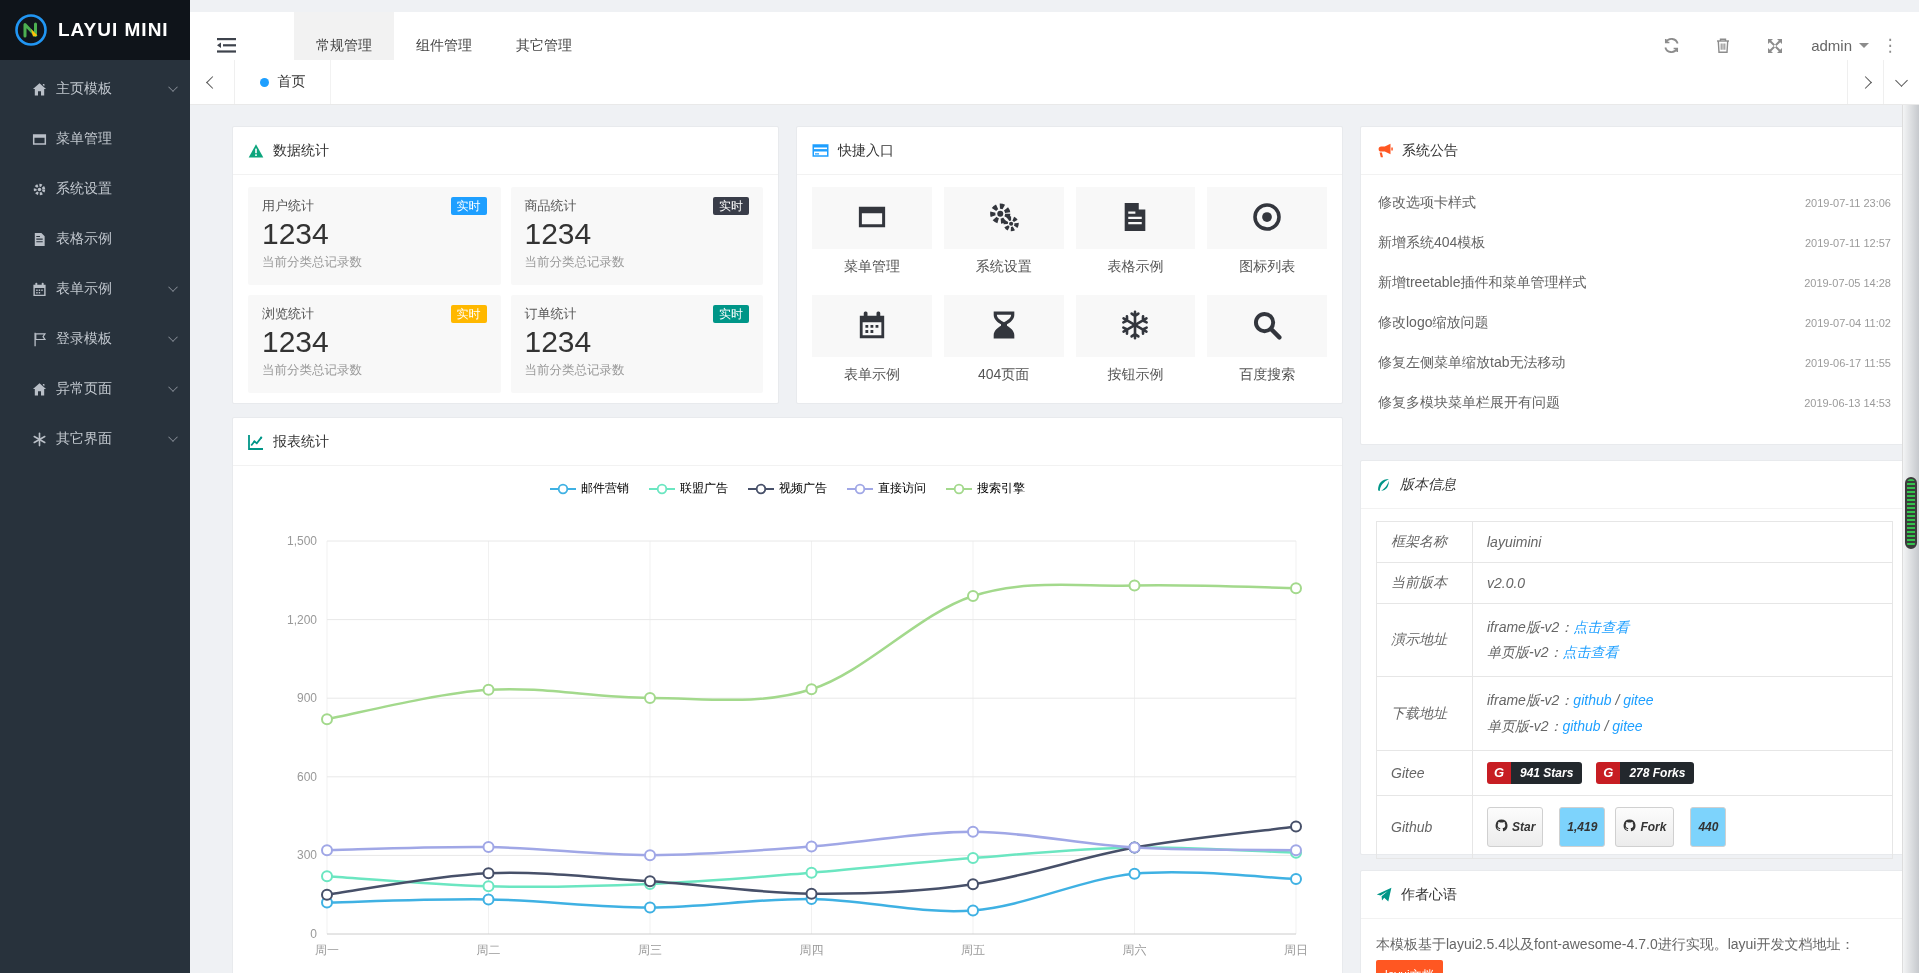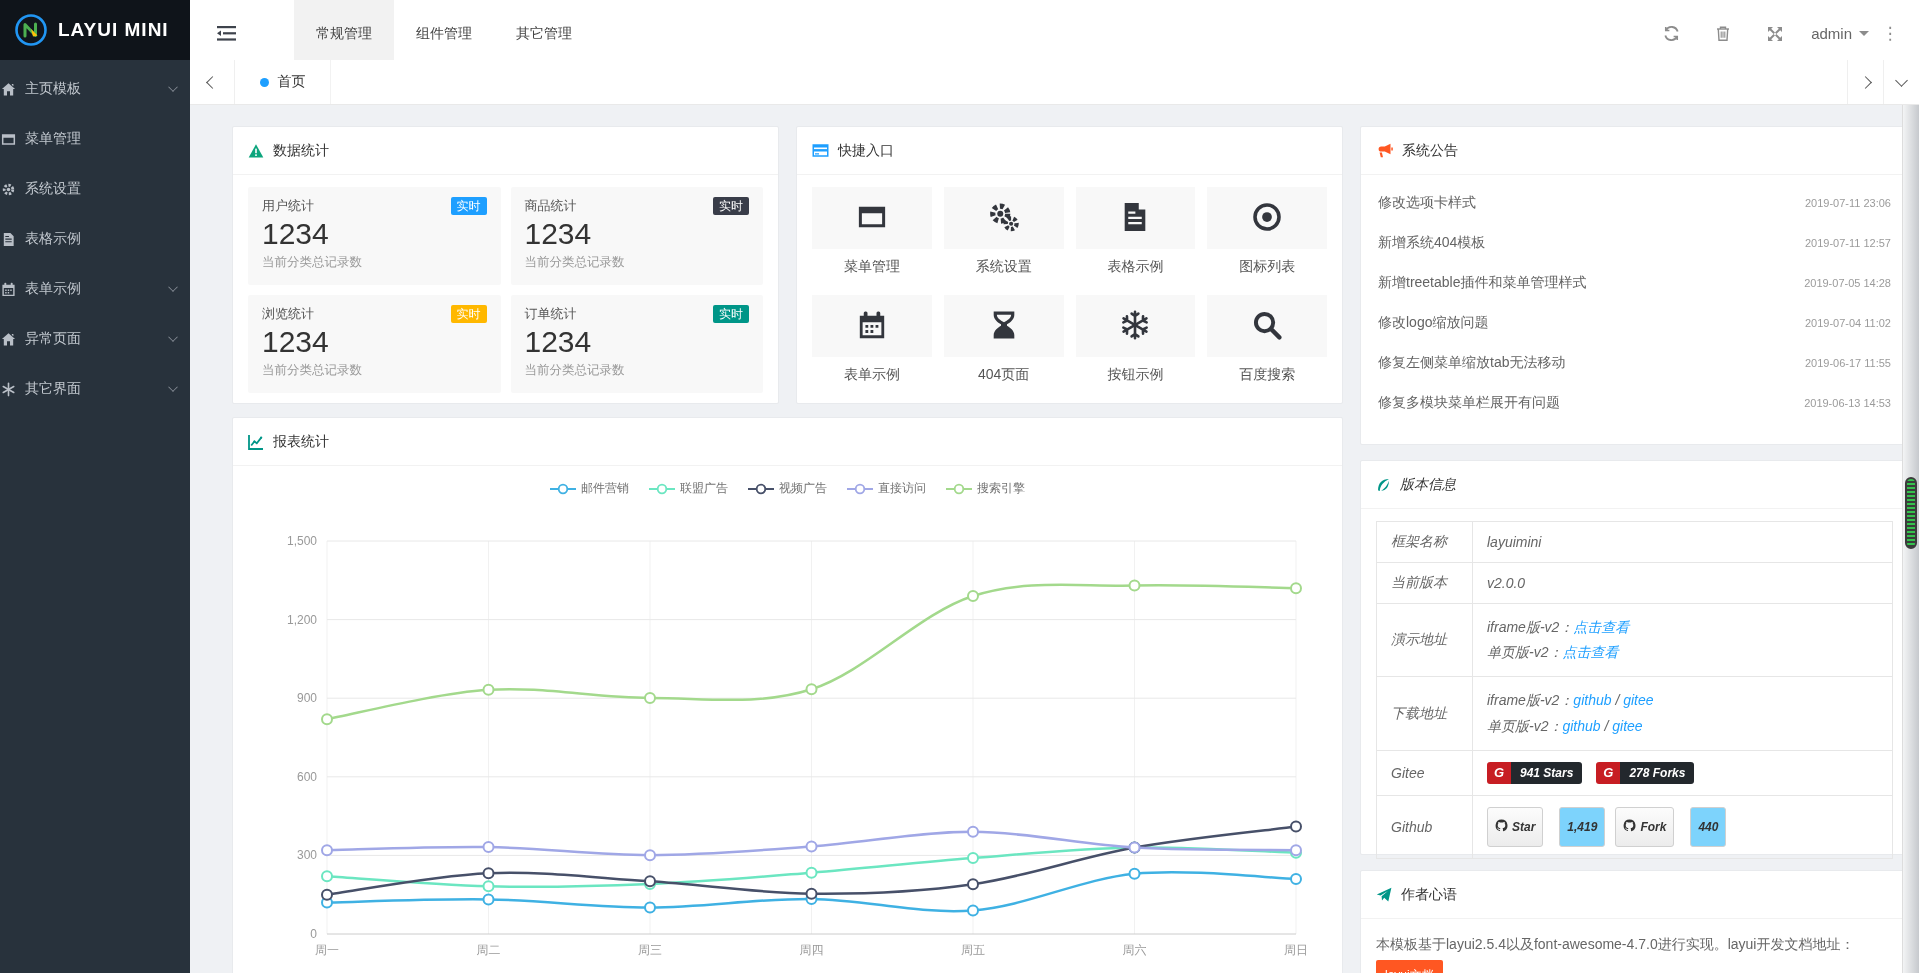--- a/index.html
+++ b/index.html
@@ -5,26 +5,26 @@
   * { box-sizing: border-box; margin: 0; padding: 0; }
   html,body { width:1919px; height:973px; overflow:hidden; }
   body { font-family:"Liberation Sans","DejaVu Sans",sans-serif; font-size:14px; color:#333; background:#EFF1F4; position:relative; }
 
   
   .sidebar { position:absolute; left:0; top:0; width:190px; height:100%; background:#28323C; z-index:5; }
   .logo { height:60px; background:#0F141A; display:flex; align-items:center; padding-left:14px; }
   .logo-badge { width:34px; height:34px; margin-right:10px; flex:0 0 auto; }
   .logo-title { color:#fff; font-size:19px; font-weight:bold; letter-spacing:1px; }
   .menu { list-style:none; padding-top:4px; }
-  .menu li { height:50px; display:flex; align-items:center; padding:0 1px; color:#C2C8CF; cursor:pointer; position:relative; }
+  .menu li { height:50px; display:flex; align-items:center; padding:0 32px; color:#C2C8CF; cursor:pointer; position:relative; }
   .menu li .mi { width:24px; color:#B9BfC7; display:inline-flex; }
   .menu li .chev { position:absolute; right:13px; width:8px; height:8px; border-right:1.5px solid #8A909A; border-bottom:1.5px solid #8A909A; transform:rotate(45deg) scale(.85); margin-top:-4px; }
 
   
-  .header { position:absolute; left:190px; top:0; right:0; height:68px; background:#fff; border-bottom:1px solid #F0F0F0; display:flex; align-items:stretch; }
+  .header { position:absolute; left:190px; top:12px; right:0; height:68px; background:#fff; border-bottom:1px solid #F0F0F0; display:flex; align-items:stretch; }
   .burger { width:72px; display:flex; align-items:center; justify-content:center; color:#3E434C; cursor:pointer; }
   .htabs { display:flex; margin-left:32px; }
   .htab { width:100px; display:flex; align-items:center; justify-content:center; color:#454545; cursor:pointer; }
   .htab.active { background:#F2F2F2; }
   .hright { margin-left:auto; display:flex; align-items:center; padding-right:14px; color:#8C8C8C; }
   .hic { width:52px; text-align:center; cursor:pointer; display:flex; justify-content:center; }
   .admin { color:#666; font-size:15px; margin:0 6px 0 10px; cursor:pointer; display:flex; align-items:center; }
   .caret { width:0; height:0; border:5px solid transparent; border-top-color:#8C8C8C; margin:5px 0 0 7px; }
   .vdots { font-size:17px; color:#8C8C8C; width:30px; text-align:center; cursor:pointer; letter-spacing:0; }
 
@@ -59,21 +59,21 @@
   .card-cap { font-size:12.5px; color:#999; margin-top:3px; }
 
   
   .sc-grid { display:grid; grid-template-columns:repeat(4,1fr); column-gap:12px; }
   .sc-tile { background:#F8F8F8; height:62px; display:flex; align-items:center; justify-content:center; color:#33363d; cursor:pointer; }
   .sc-label { text-align:center; color:#555; margin:9px 0 19px; font-size:14px; }
 
   
   .panel.report { width:1111px; height:620px; margin-top:13px; }
   .legend { display:flex; justify-content:center; gap:20px; margin-top:14px; }
-  .lg-item { display:flex; align-items:center; gap:5px; color:#737373; font-size:12px; cursor:pointer; }
+  .lg-item { display:flex; align-items:center; gap:5px; color:#000000; font-size:12px; cursor:pointer; }
 
   
   .panel.ann { width:549px; height:319px; }
   .ann-row { display:flex; justify-content:space-between; align-items:center; padding:11px 2px; cursor:pointer; }
   .ann-row .t { color:#646464; font-size:14px; }
   .ann-row .d { color:#9B9B9B; font-size:11px; }
 
   
   .panel.ver { width:549px; height:395px; margin-top:15px;font-style:italic; }
   .vtable { width:100%; border-collapse:collapse; }
@@ -148,20 +148,30 @@
       </li>
       <li>
         <span class="mi">
           <svg width="15" height="15" viewBox="0 0 16 16" fill="currentColor">
             <path fill-rule="evenodd" d="M1.5 3 H14.5 V15 H1.5 Z M3 6.5 V13.5 H13 V6.5 Z M4.5 8 H6 V9.5 H4.5 Z M7.2 8 H8.7 V9.5 H7.2 Z M9.9 8 H11.4 V9.5 H9.9 Z M4.5 10.7 H6 V12.2 H4.5 Z M7.2 10.7 H8.7 V12.2 H7.2 Z"></path>
             <rect x="3.6" y="0.8" width="2" height="3.4" rx="0.8"></rect>
             <rect x="10.4" y="0.8" width="2" height="3.4" rx="0.8"></rect>
           </svg>
         </span>
         <span>表单示例</span>
+        <span class="chev"></span>
+      </li>
+      <li>
+        <span class="mi">
+          <svg width="15" height="15" viewBox="0 0 16 16" fill="currentColor">
+            <path d="M2.6 0.8 H4 V15.2 H2.6 Z"></path>
+            <path d="M4 2 H13.8 L11.8 5 L13.8 8 H4 Z" fill="none" stroke="currentColor" stroke-width="1.3"></path>
+          </svg>
+        </span>
+        <span>登录模板</span>
         <span class="chev"></span>
       </li>
       <li>
         <span class="mi">
           <svg width="15" height="15" viewBox="0 0 16 16" fill="currentColor">
             <path d="M8 1.2 15 7.4 H13 V14.5 H9.6 V9.8 H6.4 V14.5 H3 V7.4 H1 Z M11.6 2.2 H13.2 V4.6 L11.6 3.2 Z"></path>
           </svg>
         </span>
         <span>异常页面</span>
         <span class="chev"></span>

